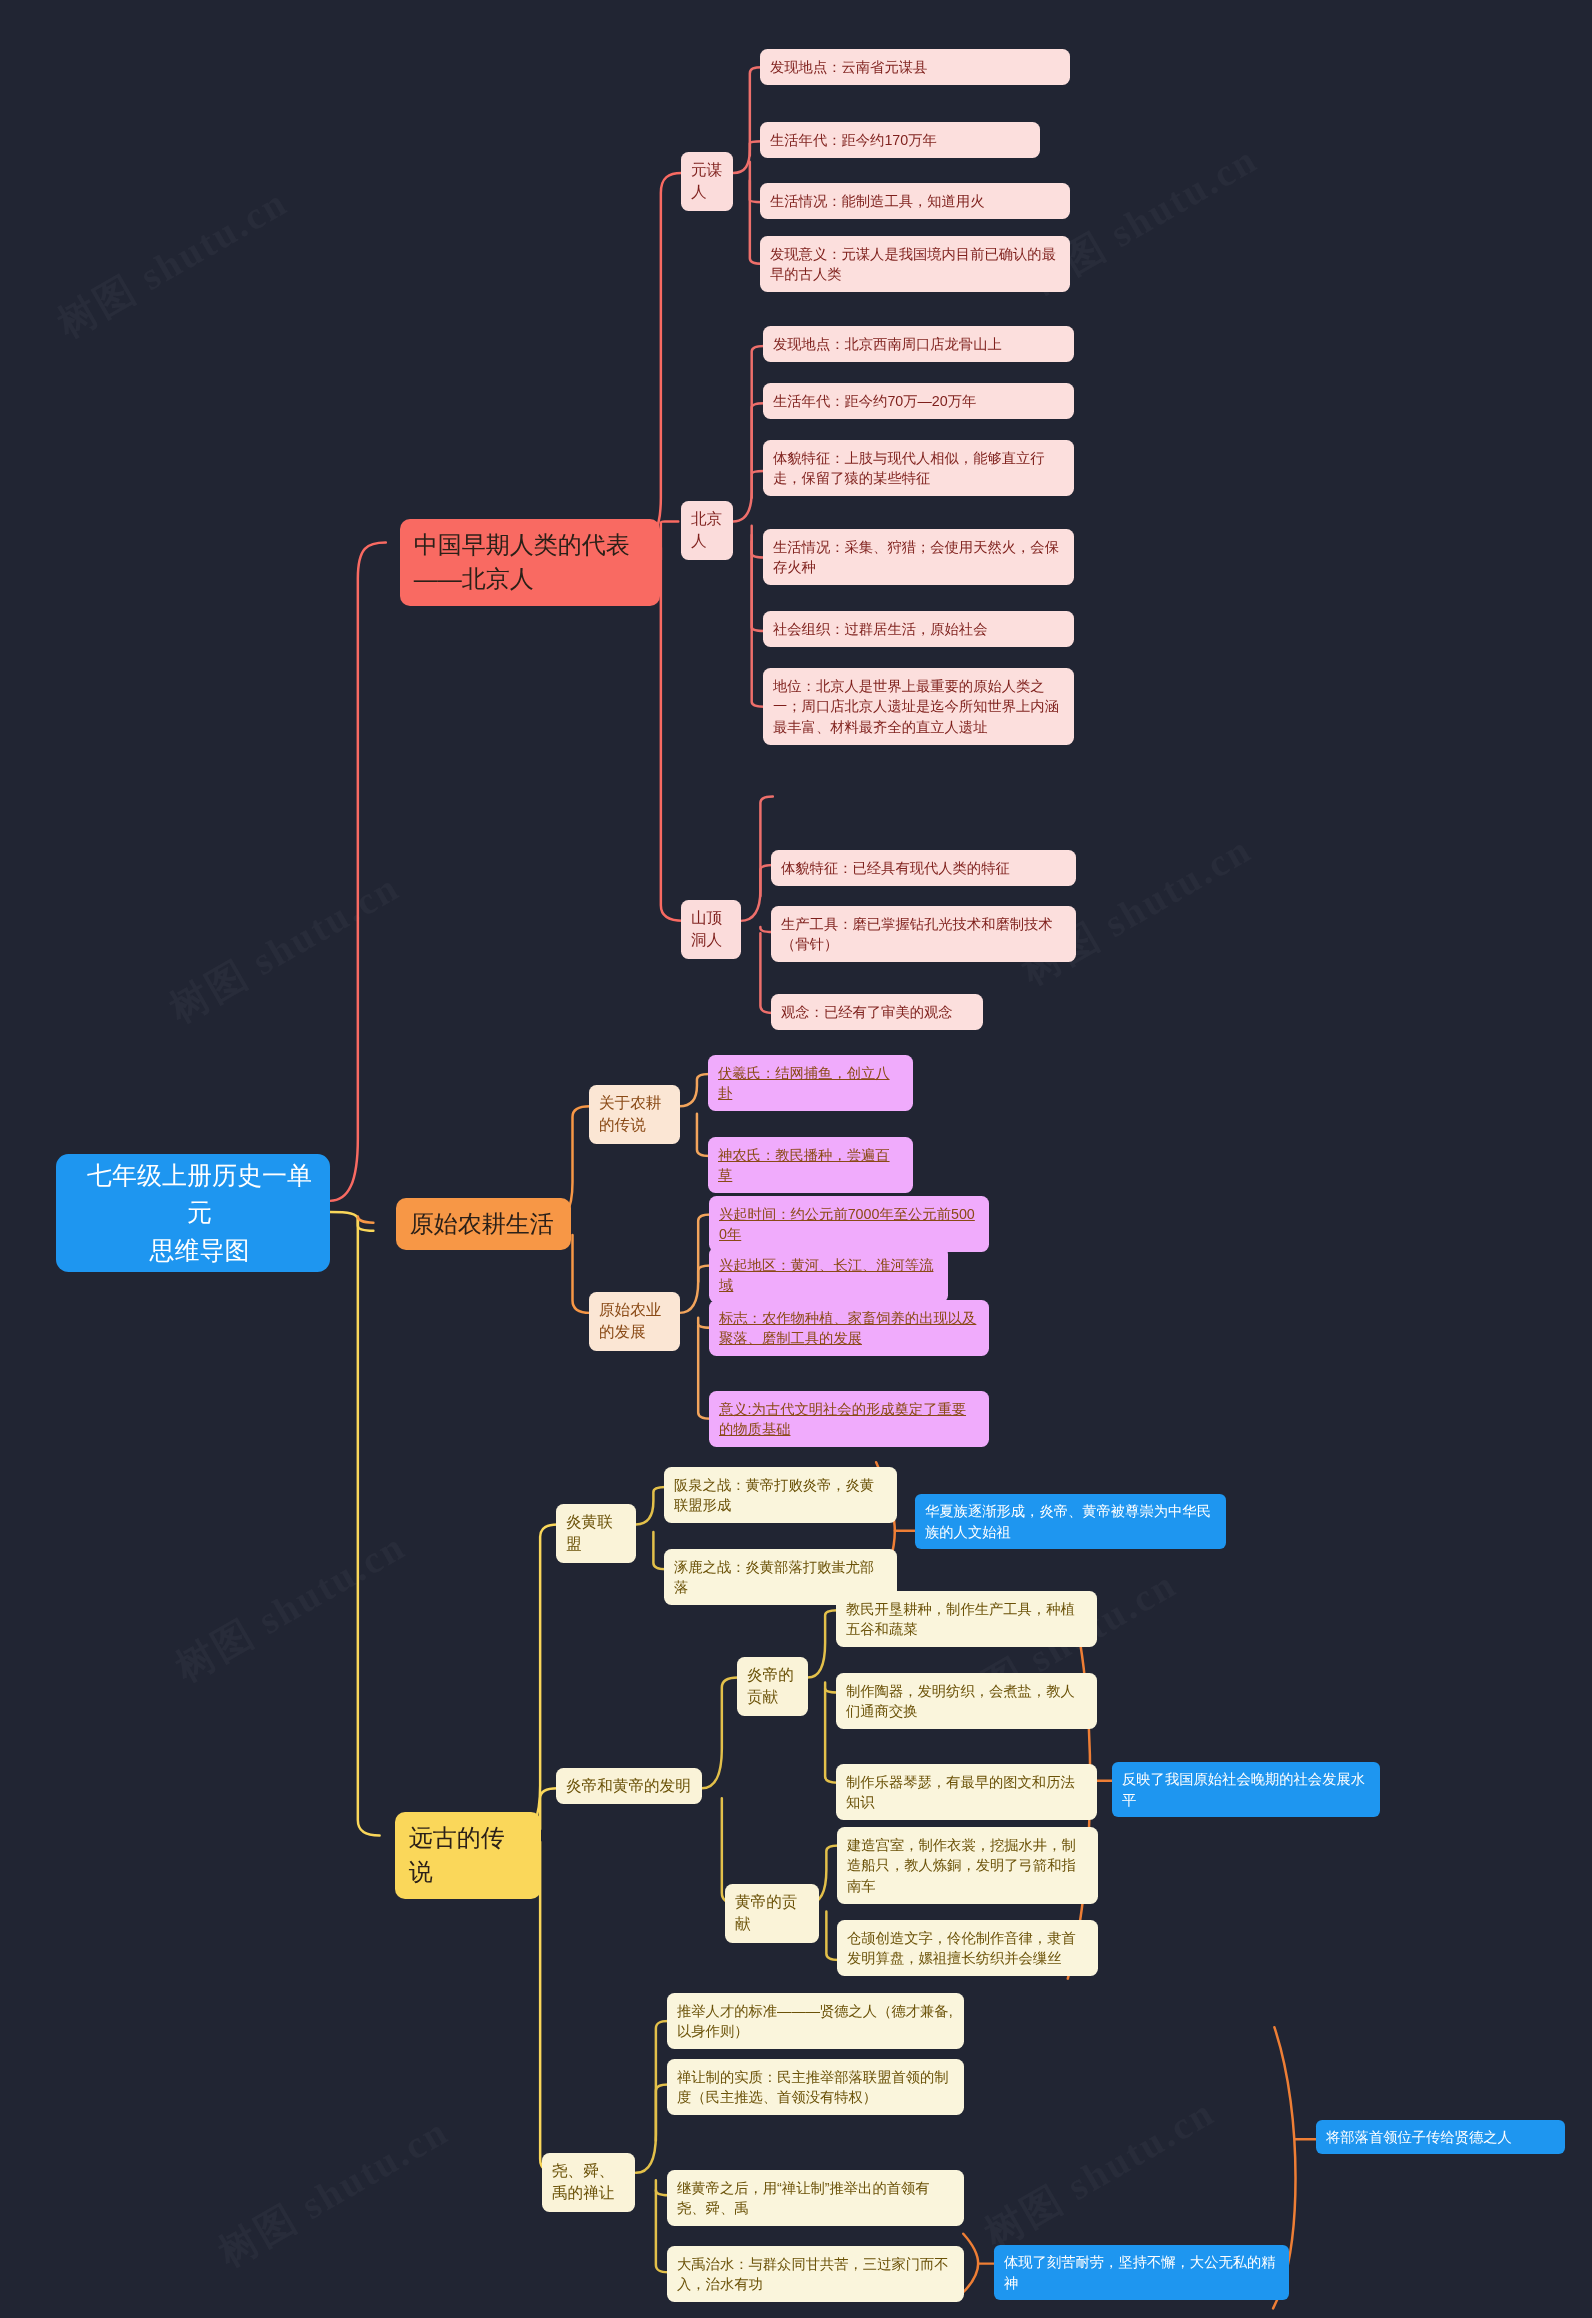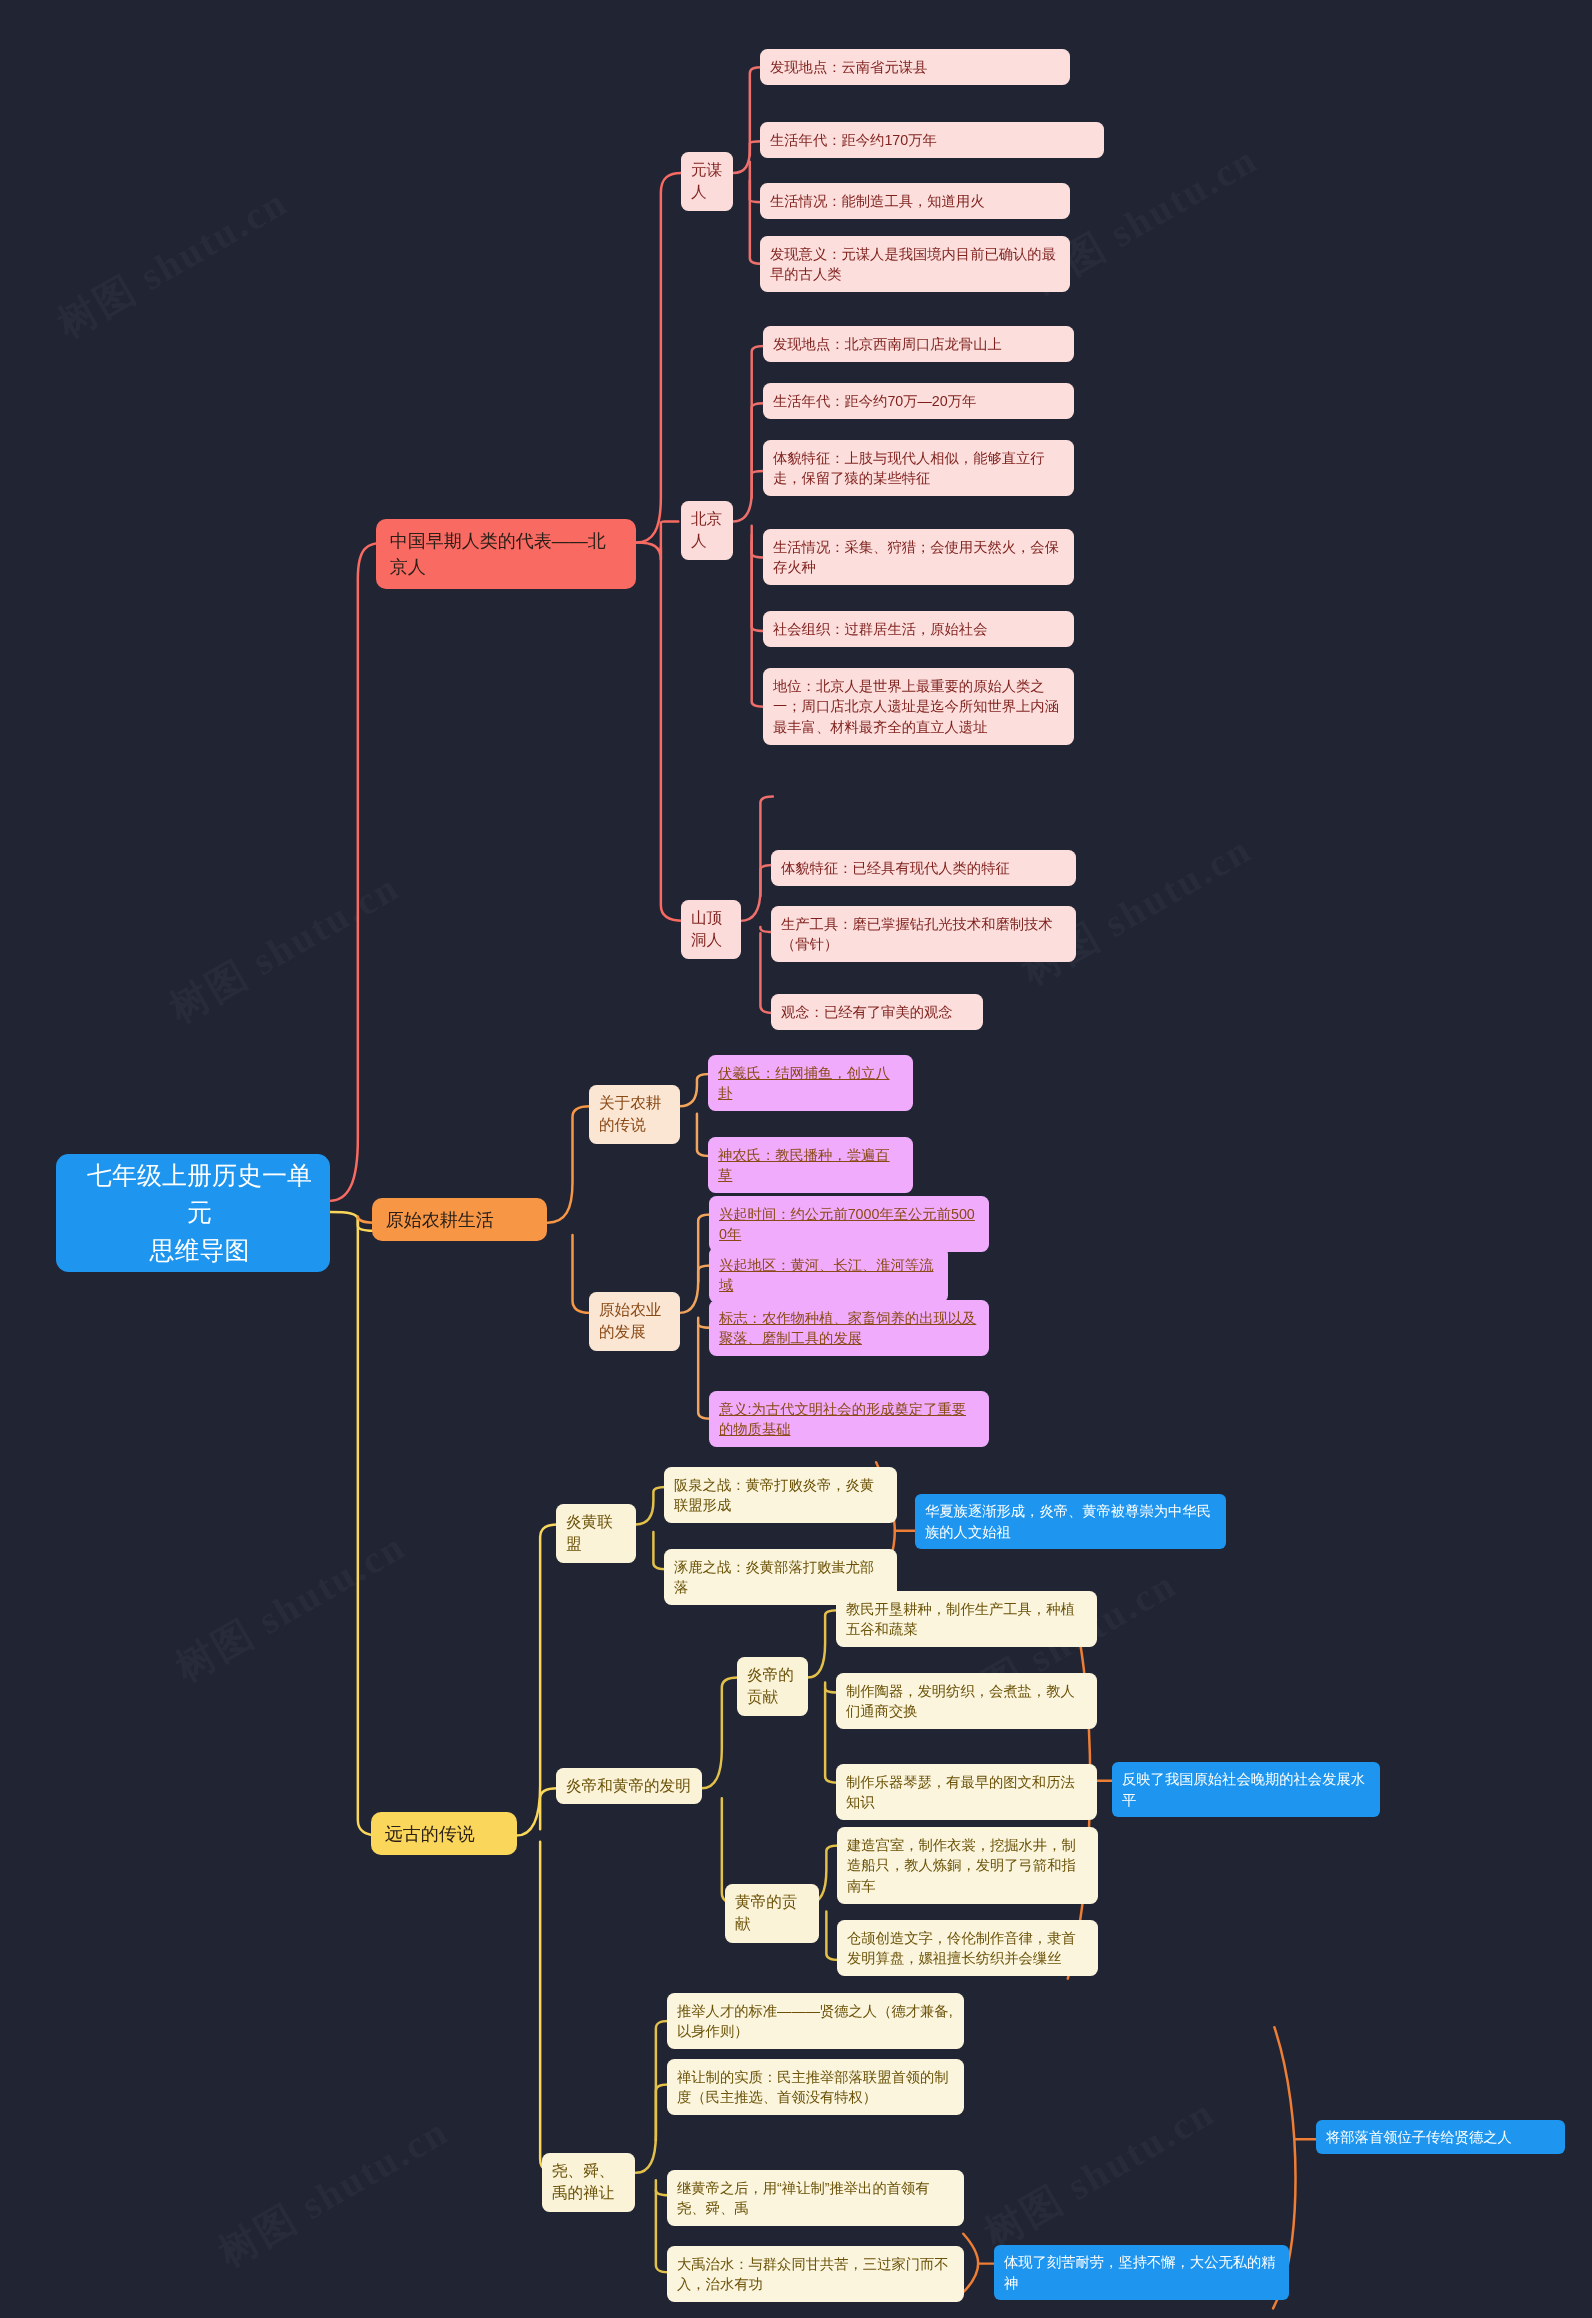--- a/index.html
+++ b/index.html
@@ -57,21 +57,21 @@
     color: #ffffff;
     font-size: 25px;
     font-weight: 500;
     border-radius: 12.4px;
     text-align: center;
     justify-content: center;
     line-height: 1.5;
     padding-left: 24px;
   }
   
-  .lv1 { font-size: 18px; font-weight: 500; border-radius: 10px; padding: 8.7px 13.7px; }
+  .lv1 { font-size: 24px; font-weight: 500; border-radius: 10px; padding: 8.7px 13.7px; margin-left: 24px; }
   .lv1.red    { background: #F96A62; color: #2b2018; }
   .lv1.orange { background: #F79746; color: #2b2018; }
   .lv1.yellow { background: #FAD75A; color: #2b2018; }
 
   
   .lv2 { font-size: 15.6px; border-radius: 7.5px; padding: 6.8px 10px; }
   .lv2.red    { background: #FBDCDB; color: #7E1F1B; }
   .lv2.orange { background: #FBE6D4; color: #8A4A16; }
   .lv2.yellow { background: #FAF3D8; color: #6B5208; }
 
@@ -184,21 +184,21 @@
     </g>
   </svg>
 
   <div class="node root" style="left:56px; top:1154px; width:274px; height:118px;">七年级上册历史一单元
 思维导图</div>
 
   <div class="node lv1 red" style="left:376px; top:519px; width:260px;">中国早期人类的代表——北京人</div>
 
   <div class="node lv2 red" style="left:681px; top:152px; width:52px;">元谋人</div>
   <div class="node leaf red" style="left:760px; top:49px;  width:310px;">发现地点：云南省元谋县</div>
-  <div class="node leaf red" style="left:760px; top:122px; width:344px;">生活年代：距今约170万年</div>
+  <div class="node leaf red" style="left:760px; top:122px; width:280px;">生活年代：距今约170万年</div>
   <div class="node leaf red" style="left:760px; top:183px; width:310px;">生活情况：能制造工具，知道用火</div>
   <div class="node leaf red" style="left:760px; top:236px; width:310px;">发现意义：元谋人是我国境内目前已确认的最早的古人类</div>
 
   <div class="node lv2 red" style="left:681px; top:501px; width:52px;">北京人</div>
   <div class="node leaf red" style="left:763px; top:326px;  width:311px;">发现地点：北京西南周口店龙骨山上</div>
   <div class="node leaf red" style="left:763px; top:383px;  width:311px;">生活年代：距今约70万—20万年</div>
   <div class="node leaf red" style="left:763px; top:440px;  width:311px;">体貌特征：上肢与现代人相似，能够直立行走，保留了猿的某些特征</div>
   <div class="node leaf red" style="left:763px; top:529px;  width:311px;">生活情况：采集、狩猎；会使用天然火，会保存火种</div>
   <div class="node leaf red" style="left:763px; top:611px;  width:311px;">社会组织：过群居生活，原始社会</div>
   <div class="node leaf red" style="left:763px; top:668px; width:311px;">地位：北京人是世界上最重要的原始人类之一；周口店北京人遗址是迄今所知世界上内涵最丰富、材料最齐全的直立人遗址</div>

